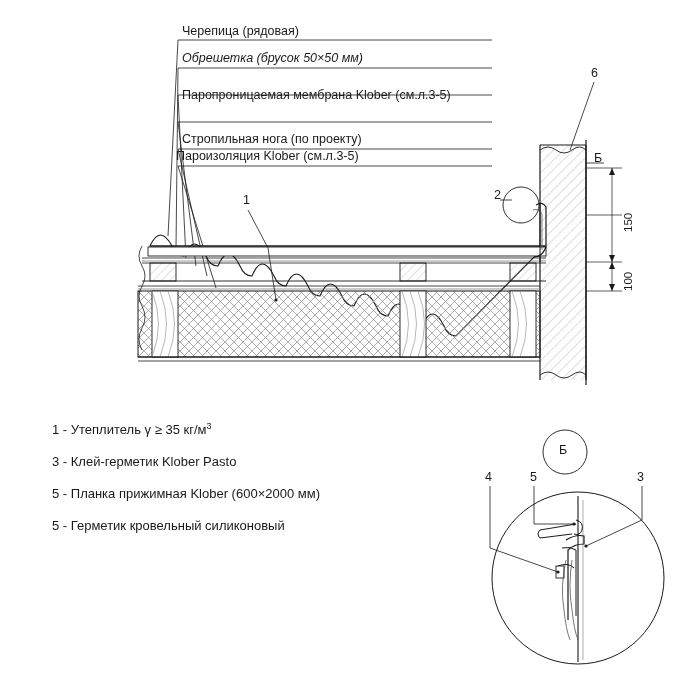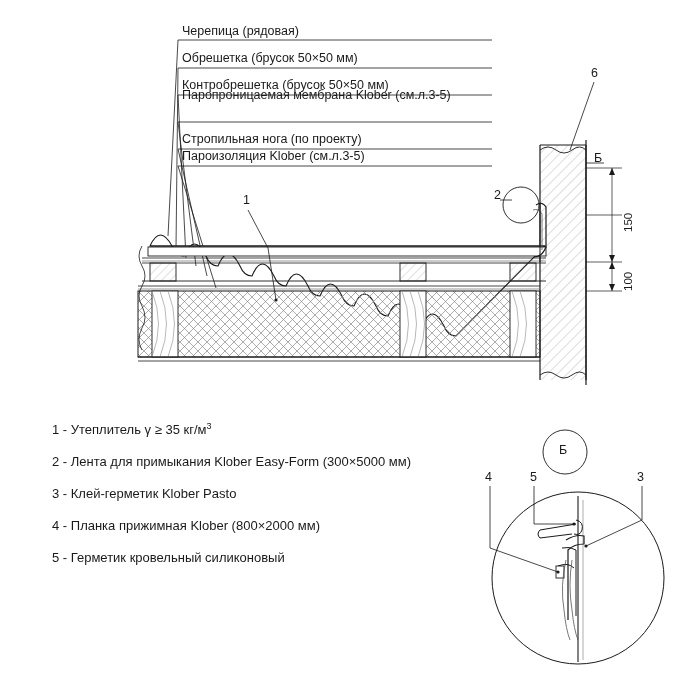--- a/index.html
+++ b/index.html
@@ -233,42 +233,40 @@
       <line x1="534" y1="524" x2="574" y2="524" stroke="#1a1a1a" stroke-width="0.8"></line>
       <circle cx="574" cy="524" r="1.6" fill="#1a1a1a" stroke="none"></circle>
 
       <line x1="642" y1="486" x2="642" y2="520" stroke="#1a1a1a" stroke-width="0.8"></line>
       <line x1="642" y1="520" x2="586" y2="546" stroke="#1a1a1a" stroke-width="0.8"></line>
       <circle cx="586" cy="546" r="1.6" fill="#1a1a1a" stroke="none"></circle>
     </g>
   </svg>
 
   <div class="callout-label" style="left:182px; top:24px;">Черепица (рядовая)</div>
-  <div class="callout-label" style="left:182px; top:51px;">Обрешетка (брусок 50×50 мм)</div>
-  <div class="callout-label" style="left:182px; top:78px;">Контробрешетка (брусок 50×50 мм)</div>
+  <div class="callout-label" style="left:182px; top:51px;font-style:italic;">Обрешетка (брусок 50×50 мм)</div>
   <div class="callout-label" style="left:182px; top:88px;">Паропроницаемая мембрана Klober (см.л.3-5)</div>
   <div class="callout-label" style="left:182px; top:132px;">Стропильная нога (по проекту)</div>
-  <div class="callout-label" style="left:182px; top:149px;">Пароизоляция Klober (см.л.3-5)</div>
+  <div class="callout-label" style="left:176px; top:149px;">Пароизоляция Klober (см.л.3-5)</div>
 
   <div class="tag" style="left:243px; top:193px;">1</div>
   <div class="tag" style="left:494px; top:188px;">2</div>
   <div class="tag" style="left:591px; top:66px;">6</div>
   <div class="tag" style="left:594px; top:151px;">Б</div>
   <div class="tag" style="left:559px; top:443px;">Б</div>
   <div class="tag" style="left:637px; top:470px;">3</div>
   <div class="tag" style="left:485px; top:470px;">4</div>
   <div class="tag" style="left:530px; top:470px;">5</div>
 
   <div class="dim-v" style="left:622px; top:232px;">150</div>
   <div class="dim-v" style="left:622px; top:291px;">100</div>
 
   <div class="legend">
     <div class="legend-row">
       <span>1 - Утеплитель γ ≥ 35 кг/м</span><sup>3</sup>
     </div>
-    <div class="legend-row">2 - Лента для примыкания Klober Easy-Form (300×5000 мм)</div>
     <div class="legend-row">3 - Клей-герметик Klober  Pasto</div>
-    <div class="legend-row">4 - Планка прижимная Klober (800×2000 мм)</div>
+    <div class="legend-row">5 - Планка прижимная Klober (600×2000 мм)</div>
     <div class="legend-row">5 - Герметик кровельный силиконовый</div>
   </div>
 
 
 </div>
 
 </body></html>

